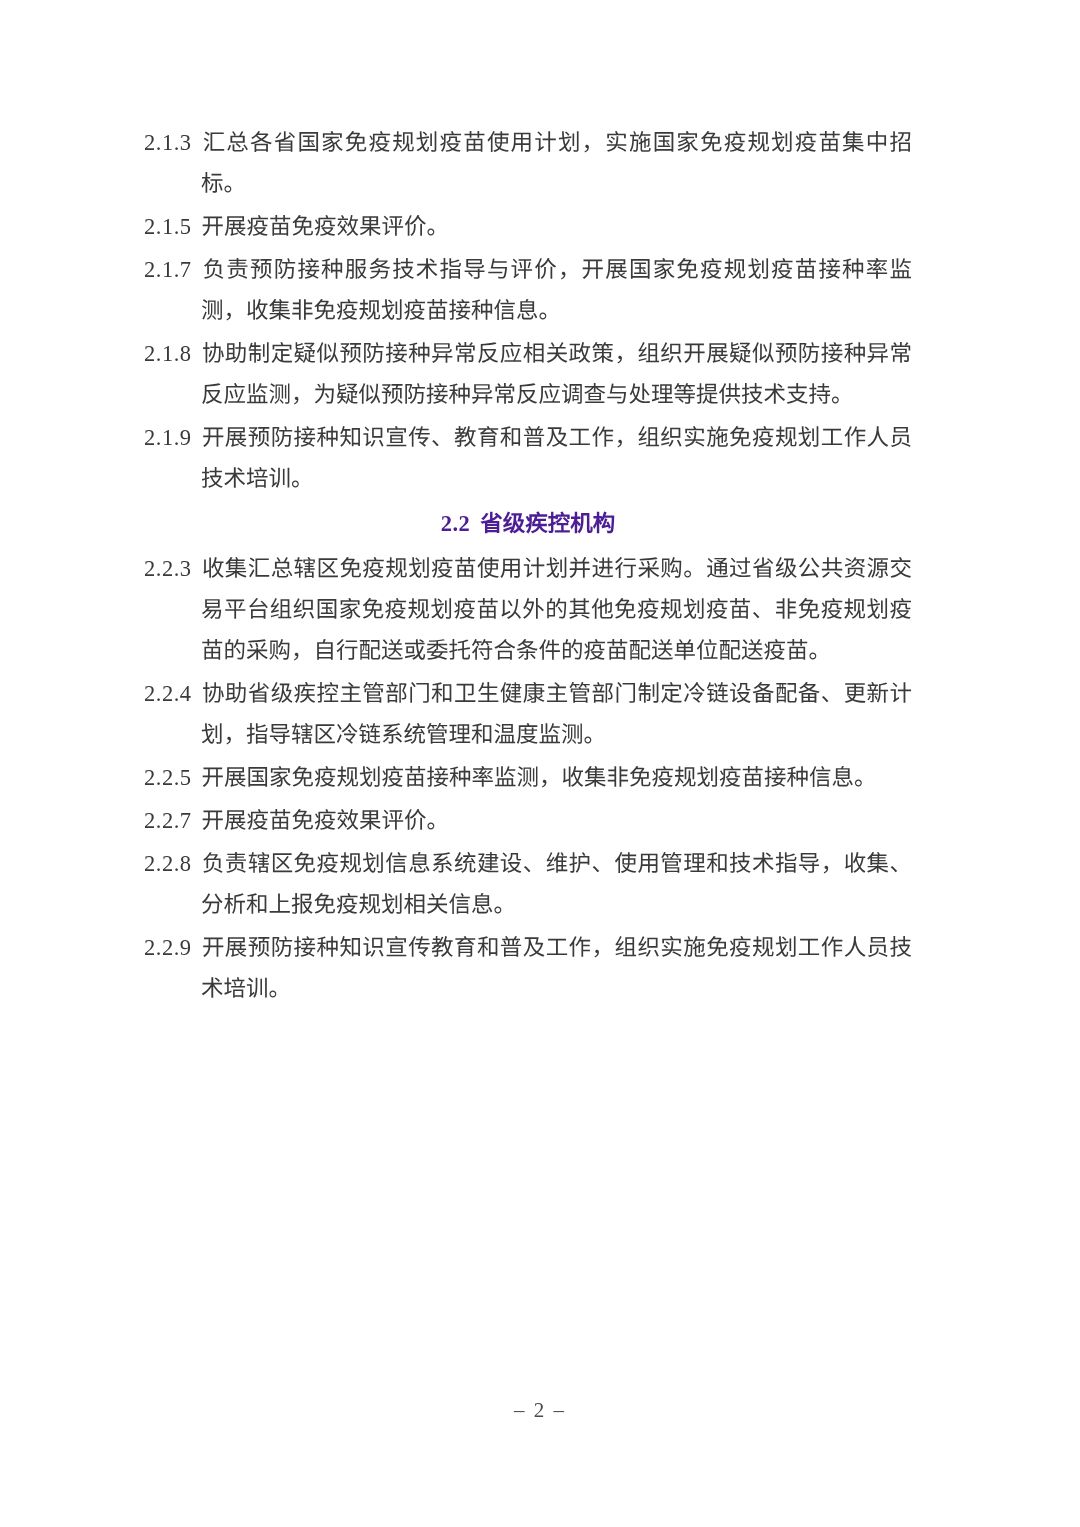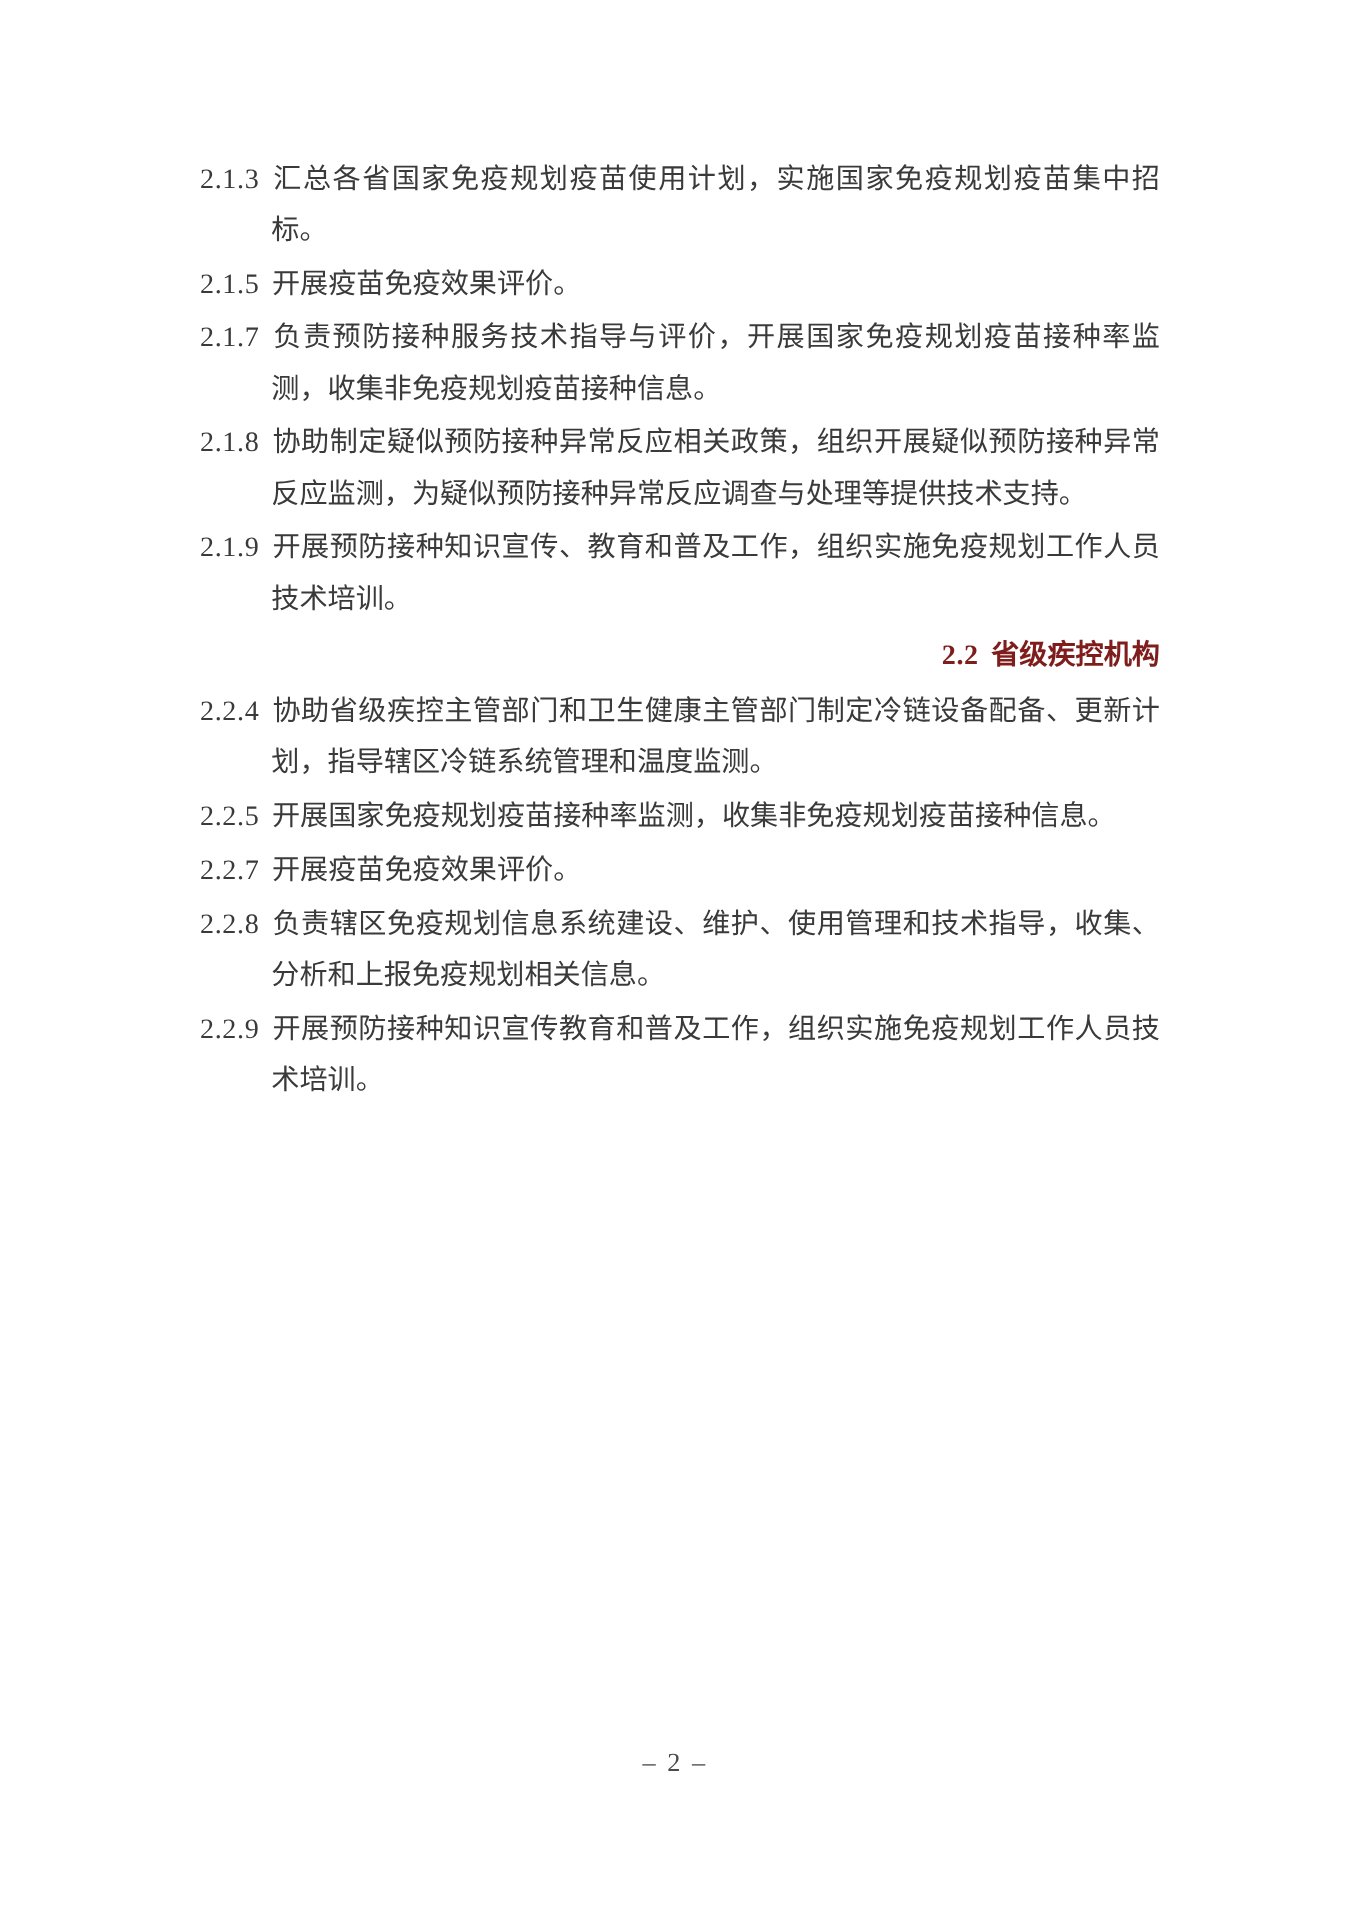--- a/index.html
+++ b/index.html
@@ -17,21 +17,21 @@
   .page {
     position: absolute;
     left: 0;
     top: 0;
     width: 1080px;
     height: 1527px;
     background: #ffffff;
   }
   .content {
     position: absolute;
-    left: 160px;
+    left: 144px;
     top: 122px;
     width: 768px;
     font-size: 22.5px;
     line-height: 41px;
     color: #3a3a3a;
   }
   .item {
     text-align: justify;
     padding-left: 57px;
     text-indent: -57px;
@@ -39,23 +39,23 @@
   }
   .item .num {
     margin-right: 10px;
     letter-spacing: 0.5px;
     white-space: nowrap;
   }
   .item.heading {
     font-weight: bold;
     padding-left: 0;
     text-indent: 0;
-    color: #7f1d1d;
+    color: #4c1d95;
     margin: 4px 0 4px 0;
-    text-align: right;
+    text-align: center;
   }
   .item.heading .num {
     margin-right: 10px;
   }
   .footer {
     position: absolute;
     left: 0;
     top: 1398px;
     width: 1080px;
     text-align: center;
@@ -92,20 +92,23 @@
     <div class="item">
       <span class="num">2.1.9</span><span class="txt">开展预防接种知识宣传、教育和普及工作，组织实施免疫规划工作人员技术培训。</span>
     </div>
 
     <div class="item heading">
       <span class="num">2.2</span><span class="txt">省级疾控机构</span>
     </div>
 
 
 
+    <div class="item">
+      <span class="num">2.2.3</span><span class="txt">收集汇总辖区免疫规划疫苗使用计划并进行采购。通过省级公共资源交易平台组织国家免疫规划疫苗以外的其他免疫规划疫苗、非免疫规划疫苗的采购，自行配送或委托符合条件的疫苗配送单位配送疫苗。</span>
+    </div>
 
     <div class="item">
       <span class="num">2.2.4</span><span class="txt">协助省级疾控主管部门和卫生健康主管部门制定冷链设备配备、更新计划，指导辖区冷链系统管理和温度监测。</span>
     </div>
 
     <div class="item">
       <span class="num">2.2.5</span><span class="txt">开展国家免疫规划疫苗接种率监测，收集非免疫规划疫苗接种信息。</span>
     </div>
 
 

